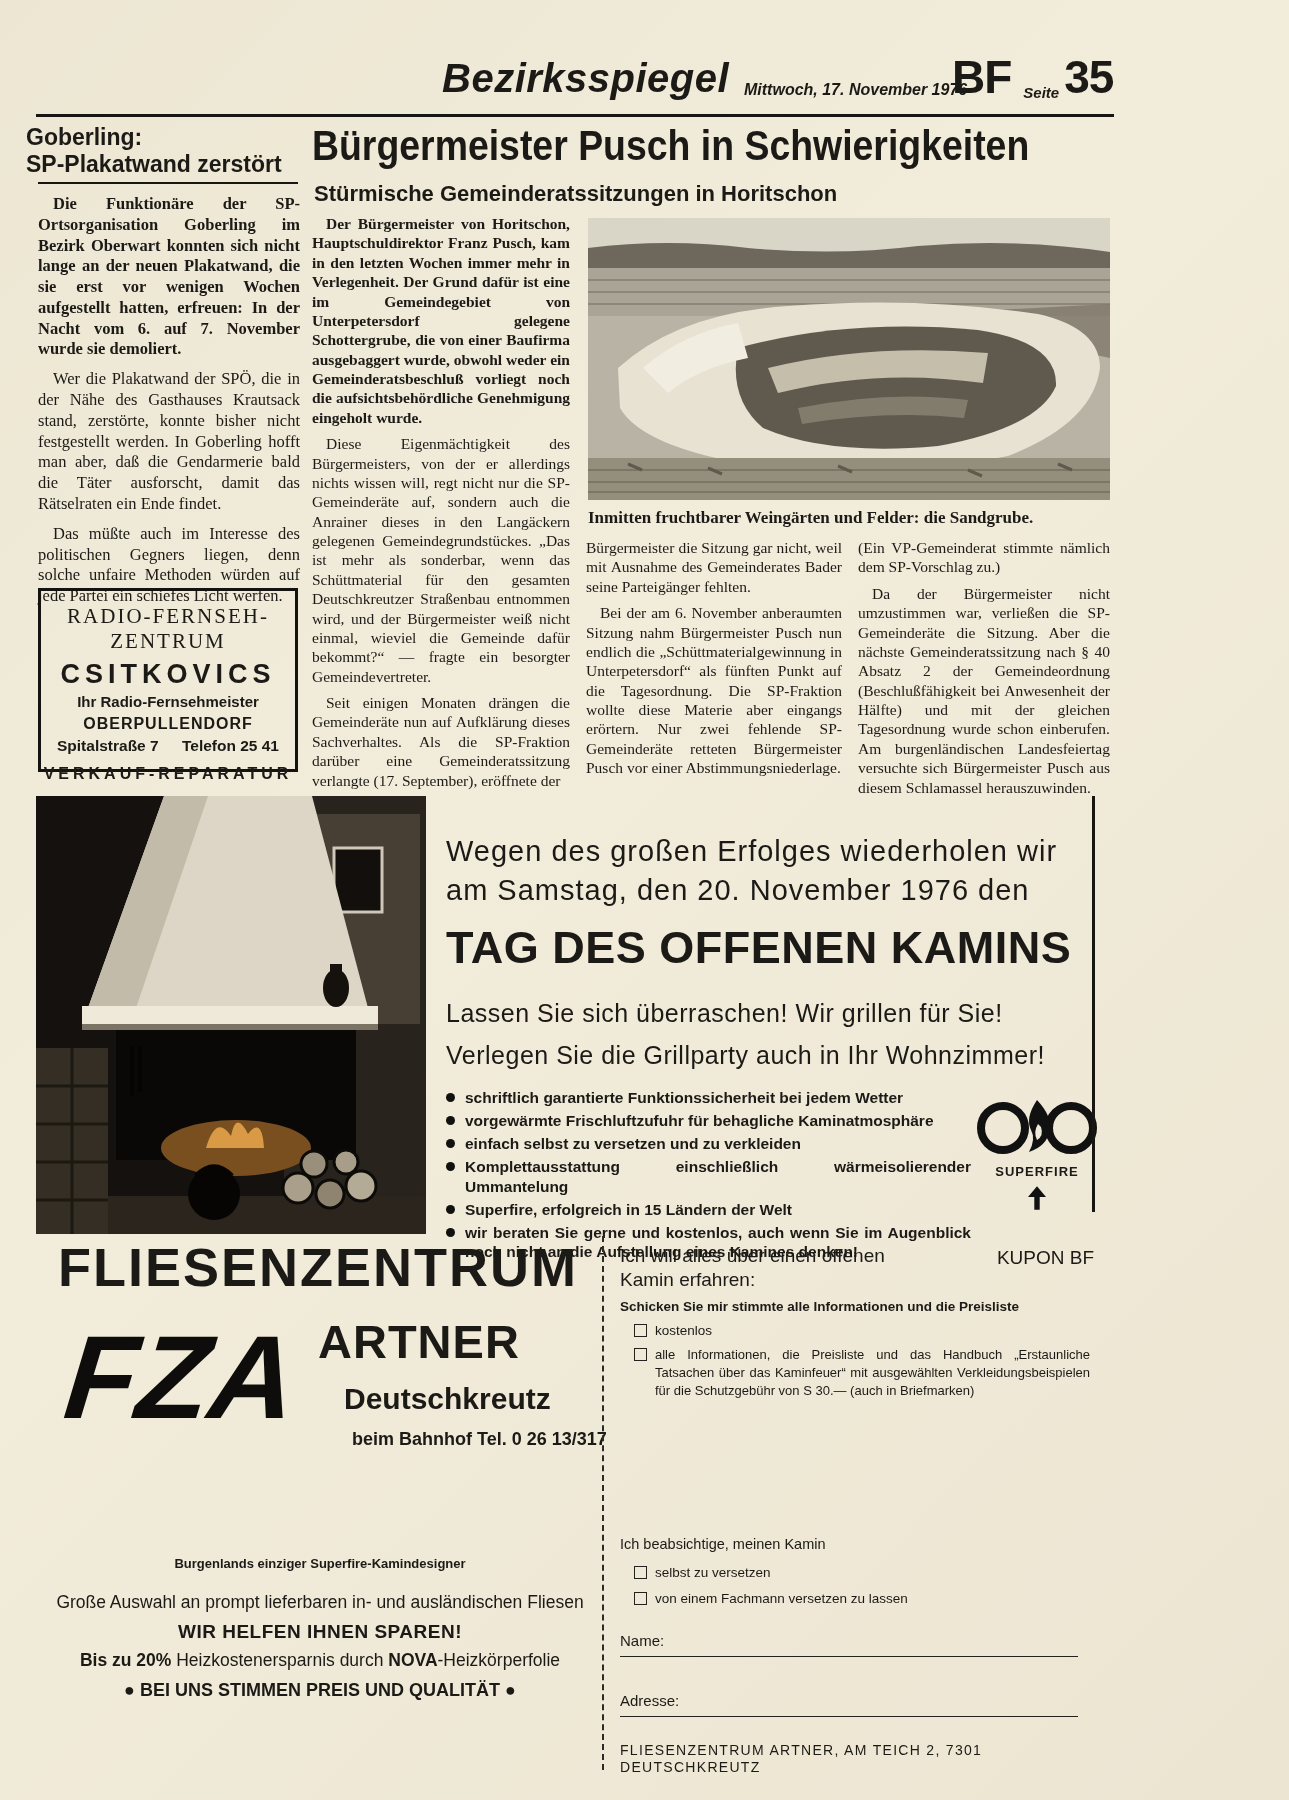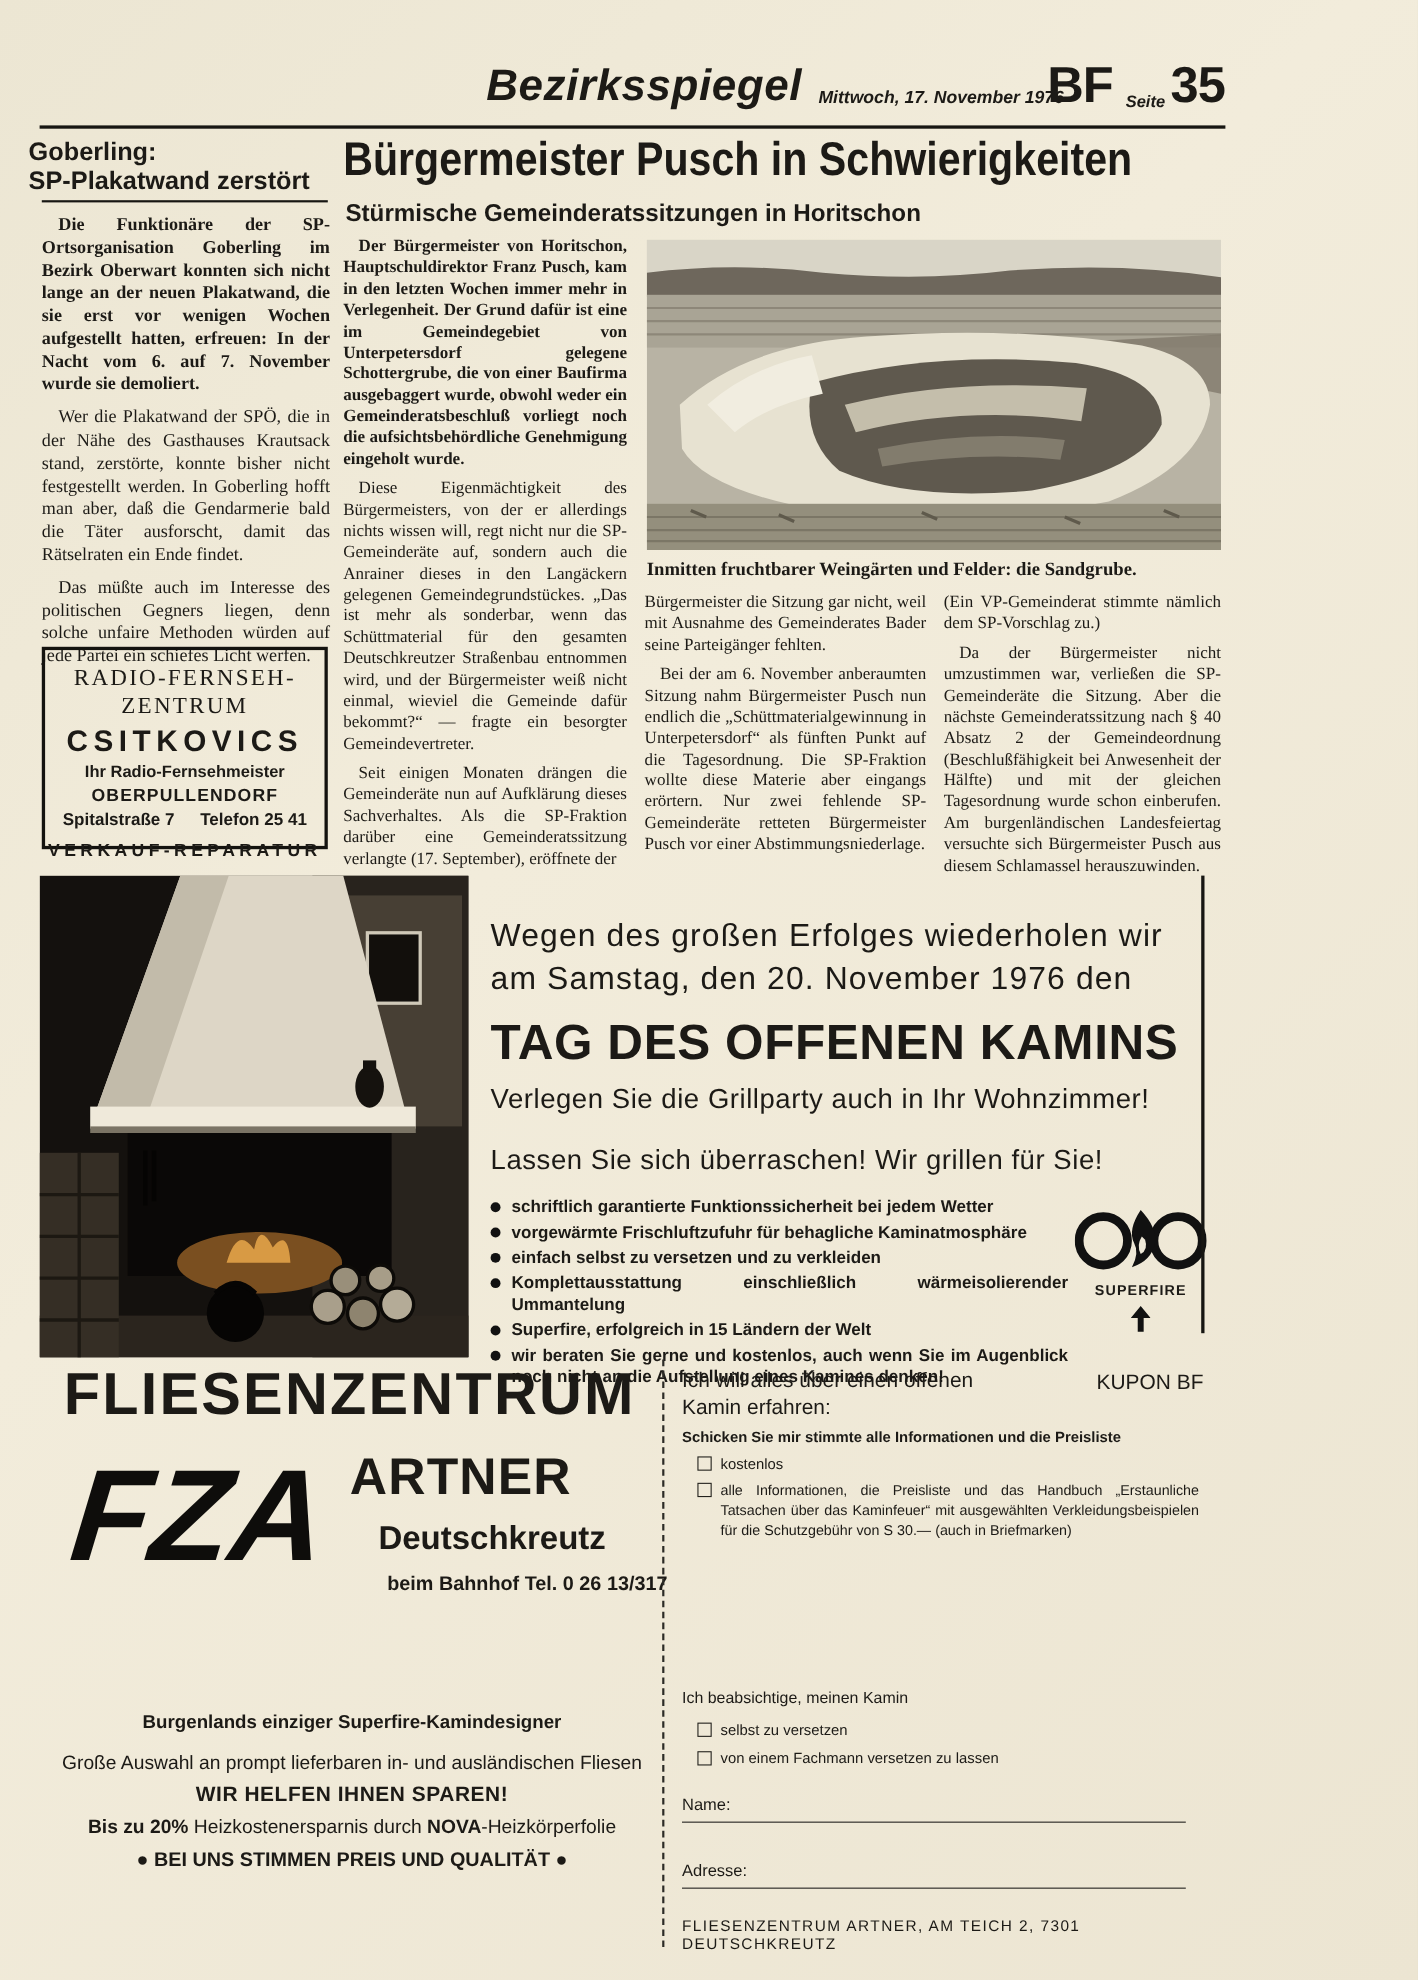--- a/index.html
+++ b/index.html
@@ -171,22 +171,22 @@
         <circle cx="310" cy="366" r="12" fill="#a79d88"></circle>
       </g>
       <path d="M96,250 V300 M104,250 V296" stroke="#050403" stroke-width="4"></path>
     </svg>
   </div>
 
   <div class="abs" style="left:446px;top:832px;width:648px;">
     <div class="ad-intro">Wegen des großen Erfolges wiederholen wir</div>
     <div class="ad-intro">am Samstag, den 20. November 1976 den</div>
     <div class="ad-title">TAG DES OFFENEN KAMINS</div>
+    <div class="ad-sub" style="margin-top:24px;">Lassen Sie sich überraschen! Wir grillen für Sie!</div>
     <div class="ad-sub" style="margin-top:10px;">Verlegen Sie die Grillparty auch in Ihr Wohnzimmer!</div>
-    <div class="ad-sub" style="margin-top:24px;">Lassen Sie sich überraschen! Wir grillen für Sie!</div>
     <ul class="bullets">
       <li>
           <span class="bdot"></span>
           <span class="btxt">schriftlich garantierte Funktionssicherheit bei jedem Wetter</span>
         </li>
       <li>
           <span class="bdot"></span>
           <span class="btxt">vorgewärmte Frischluftzufuhr für behagliche Kaminatmosphäre</span>
         </li>
       <li>
@@ -228,21 +228,21 @@
   <div class="abs" style="left:70px;top:1302px;width:230px;height:140px;">
     <svg width="230" height="140" viewBox="0 0 230 140" style="overflow:visible;">
       <text x="4" y="116" transform="skewX(-6)" font-family="Liberation Sans, sans-serif" font-weight="900" font-style="italic" font-size="118" fill="#0e0d0b">FZA</text>
     </svg>
   </div>
 
   <div class="abs fz-brand" style="left:318px;top:1318px;">ARTNER</div>
   <div class="abs fz-city" style="left:344px;top:1384px;">Deutschkreutz</div>
   <div class="abs fz-addr" style="left:352px;top:1430px;">beim Bahnhof Tel. 0 26 13/317</div>
 
-  <div class="abs fz-ln b" style="left:40px;top:1556px;font-size:17px;">Burgenlands einziger Superfire-Kamindesigner</div>
+  <div class="abs fz-ln b" style="left:40px;top:1556px;font-size:13px;">Burgenlands einziger Superfire-Kamindesigner</div>
   <div class="abs fz-ln" style="left:40px;top:1592px;font-size:17.5px;">Große Auswahl an prompt lieferbaren in- und ausländischen Fliesen</div>
   <div class="abs fz-ln b" style="left:40px;top:1621px;font-size:19px;letter-spacing:.5px;">WIR HELFEN IHNEN SPAREN!</div>
   <div class="abs fz-ln" style="left:40px;top:1650px;font-size:17.5px;">
     <span class="b">Bis zu 20%</span><span> Heizkostenersparnis durch </span><span class="b">NOVA</span><span>-Heizkörperfolie</span>
   </div>
   <div class="abs fz-ln b" style="left:40px;top:1680px;font-size:18px;">● BEI UNS STIMMEN PREIS UND QUALITÄT ●</div>
 
   <div class="abs coupon" style="left:602px;top:1236px;width:502px;height:534px;">
     <div class="cp cp-title" style="top:8px;width:300px;">
       <div>Ich will alles über einen offenen</div>

